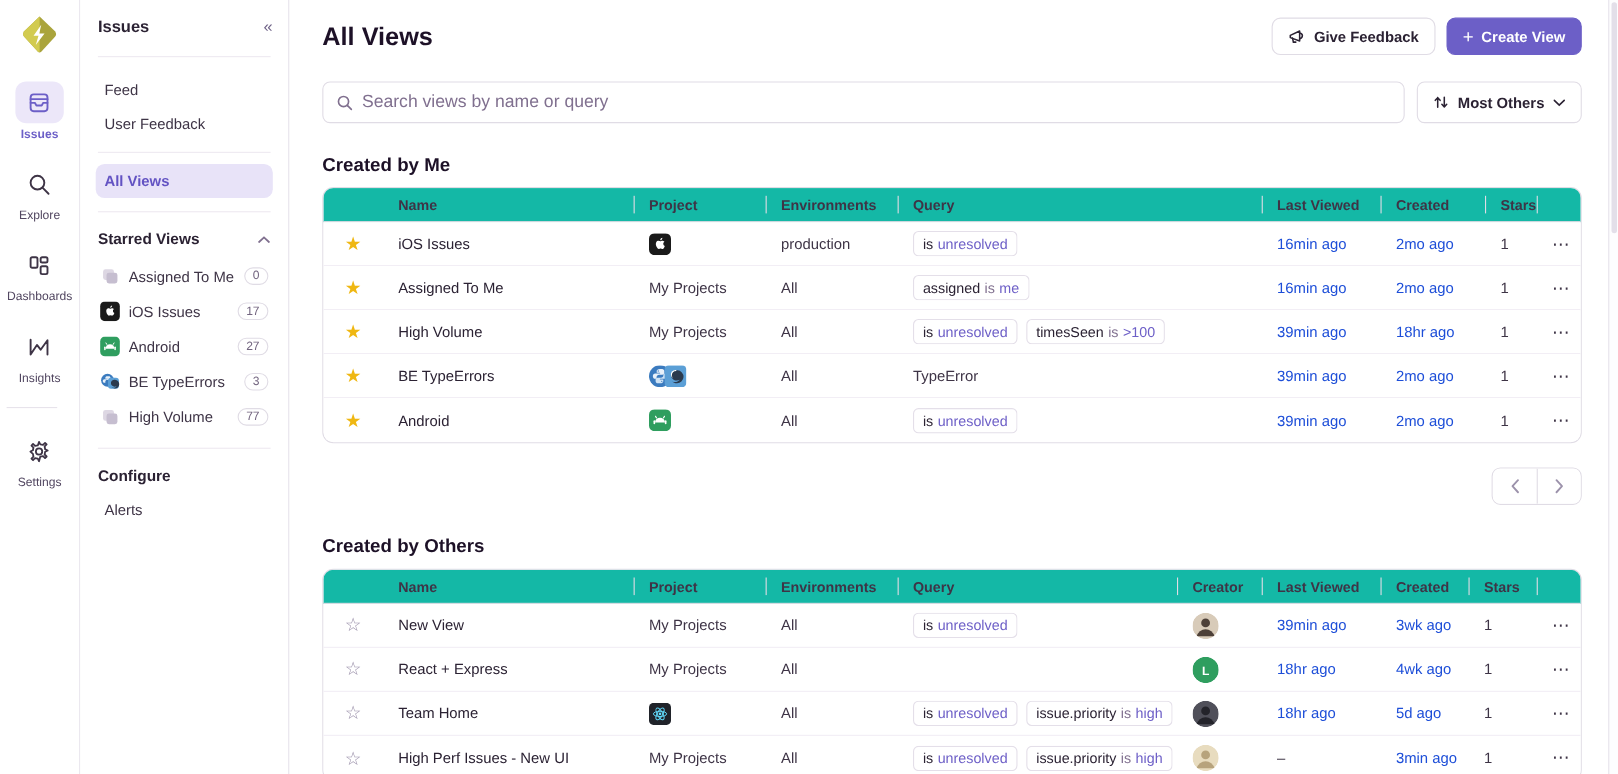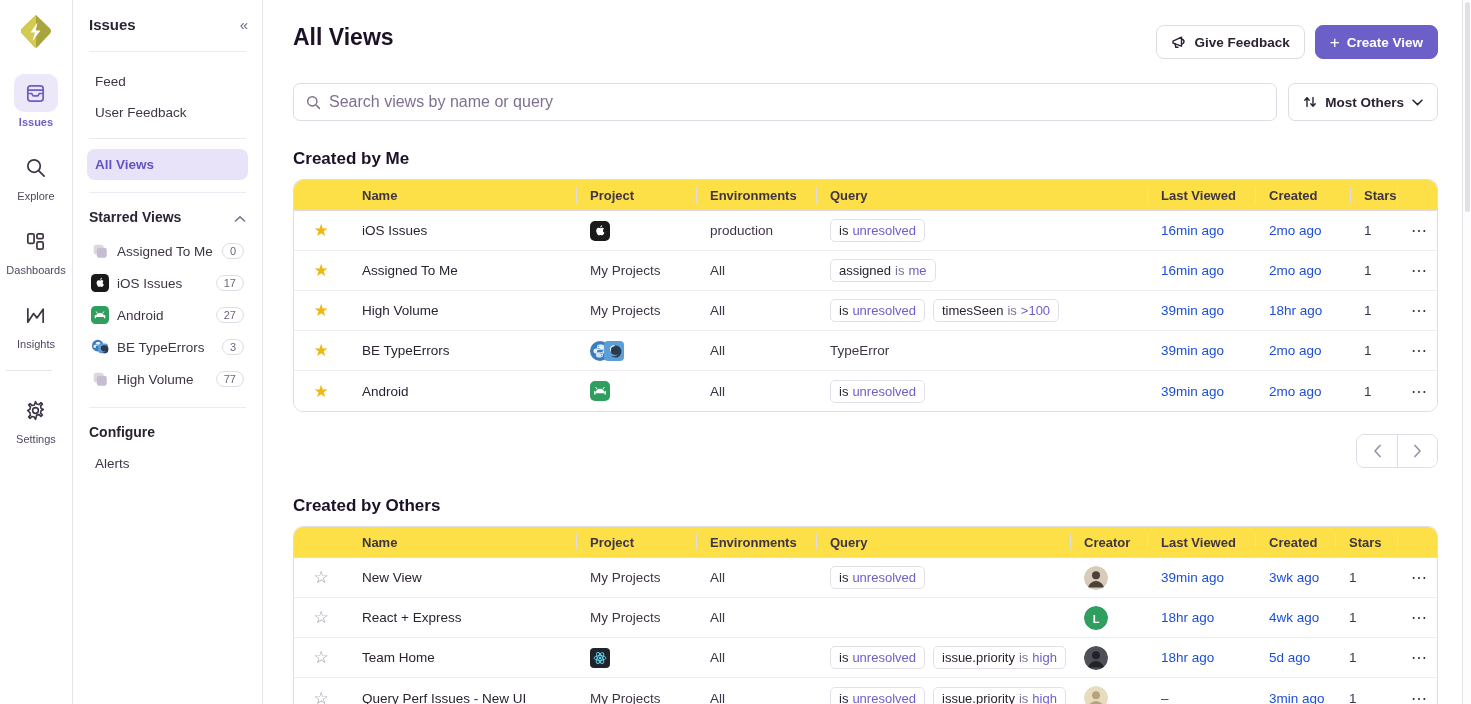--- a/index.html
+++ b/index.html
@@ -33,42 +33,42 @@
   .sb-chevron { color:#80708f; }
   .sb-starred-item { display:flex; align-items:center; gap:8px; padding:7px 4px; font-size:13.5px; color:#3e3446; cursor:pointer; }
   .sb-starred-item .lbl { flex:1; white-space:nowrap; overflow:hidden; }
   .count-badge { font-size:11px; color:#71637e; border:1px solid #e0dce5; border-radius:9px; padding:1px 7px; background:#fff; }
   .pill-icon { width:18px; height:18px; flex:0 0 18px; }
 
   
   .main { flex:1; padding:16px 24px 0 30px; min-width:0; }
   .page-head { display:flex; justify-content:space-between; align-items:center; }
   .page-title { font-size:23px; font-weight:700; color:#1d1127; }
-  .head-actions { display:flex; gap:10px;margin-top:9px; }
+  .head-actions { display:flex; gap:10px; }
   .btn { display:inline-flex; align-items:center; gap:7px; height:34px; padding:0 14px;
     border-radius:8px; font-size:13.5px; font-weight:600; cursor:pointer; border:1px solid #e0dce5; background:#fff; color:#2b2233; }
   .btn.primary { background:#6c5fc7; border-color:#6c5fc7; color:#fff; }
   .btn .plus { font-size:17px; font-weight:400; line-height:1; }
 
   .toolbar { display:flex; gap:11px; margin-top:24px; }
   .search-box { flex:1; display:flex; align-items:center; gap:8px; height:38px; border:1px solid #e0dce5;
     border-radius:7px; padding:0 12px; background:#fff; }
   .search-box input { border:none; outline:none; flex:1; font-size:16px; color:#14532d;
     font-family:"Liberation Sans","DejaVu Sans",sans-serif; background:transparent; }
   .search-box input::placeholder { color:#80708f; }
   .sort-btn { display:flex; align-items:center; gap:8px; height:38px; padding:0 14px; border:1px solid #e0dce5;
     border-radius:7px; background:#fff; font-size:13.5px; font-weight:600; color:#2b2233; cursor:pointer; }
 
   .section-heading { font-size:17px; font-weight:700; color:#1d1127; margin:28px 0 10px; }
 
   .table { border:1px solid #e0dce5; border-radius:10px; overflow:hidden; background:#fff; }
   .trow { display:grid; align-items:center; }
   .t1 .trow { grid-template-columns:54px 228px 120px 120px 1fr 108px 95px 47px 40px; }
   .t2 .trow { grid-template-columns:54px 228px 120px 120px 1fr 77px 108px 80px 62px 40px; }
-  .thead { background:#fde047; height:31px; border-bottom:1px solid #e0dce5; }
+  .thead { background:#14b8a6; height:31px; border-bottom:1px solid #e0dce5; }
   .th { font-size:13px; font-weight:700; color:#3e3446; padding-left:14px; position:relative; height:100%; display:flex; align-items:center; }
   .th.divided::before { content:""; position:absolute; left:0; top:7px; bottom:7px; width:1px; background:#e0dce5; }
   .trow.body { height:40px; border-bottom:1px solid #f1edf4; background:#fff; }
   .trow.body:last-child { border-bottom:none; }
   .td { display:flex; align-items:center; padding-left:14px; font-size:13.5px; color:#3e3446; min-width:0; overflow:hidden; }
   .td.star-cell { justify-content:center; padding-left:0; }
   .star-btn { font-size:17px; line-height:1; cursor:pointer; color:#efb712; background:none; border:none; }
   .star-btn.off { color:#9c92ab; font-size:17px; }
   .name-link { color:#2b2233; font-weight:500; text-decoration:underline dotted #c6bfd0; text-underline-offset:4px; cursor:pointer;
     white-space:nowrap; overflow:hidden; text-overflow:ellipsis; }
@@ -652,21 +652,21 @@
           </div>
        <div class="td">
          <button class="menu-btn">⋯</button>
           </div>
         </div>
         <div class="trow body">
           <div class="td star-cell">
          <button class="star-btn off">☆</button>
           </div>
        <div class="td">
-         <a class="name-link">Query Perf Issues - New UI</a>
+         <a class="name-link">High Perf Issues - New UI</a>
           </div>
        <div class="td">
             <span>My Projects</span>
           </div>
        <div class="td">
          <span>All</span>
           </div>
        <div class="td">
             <span class="chips">
               <span class="chip">

